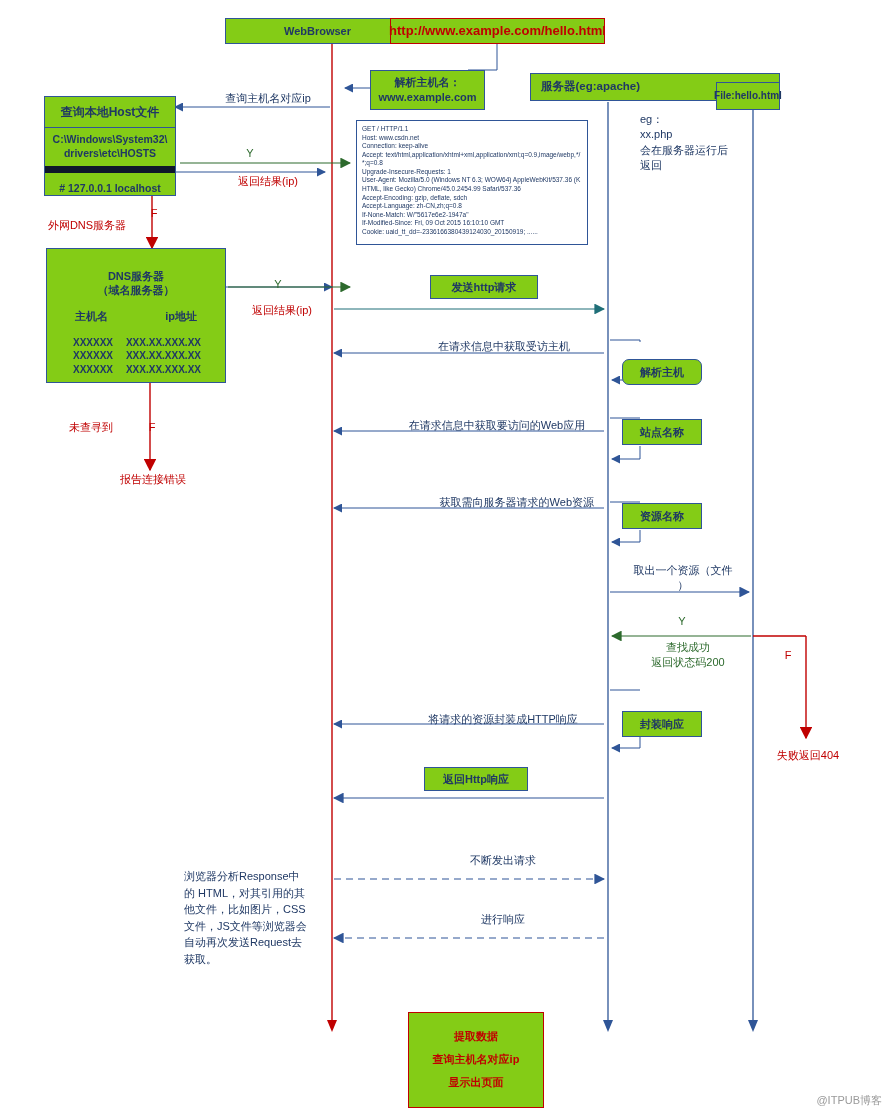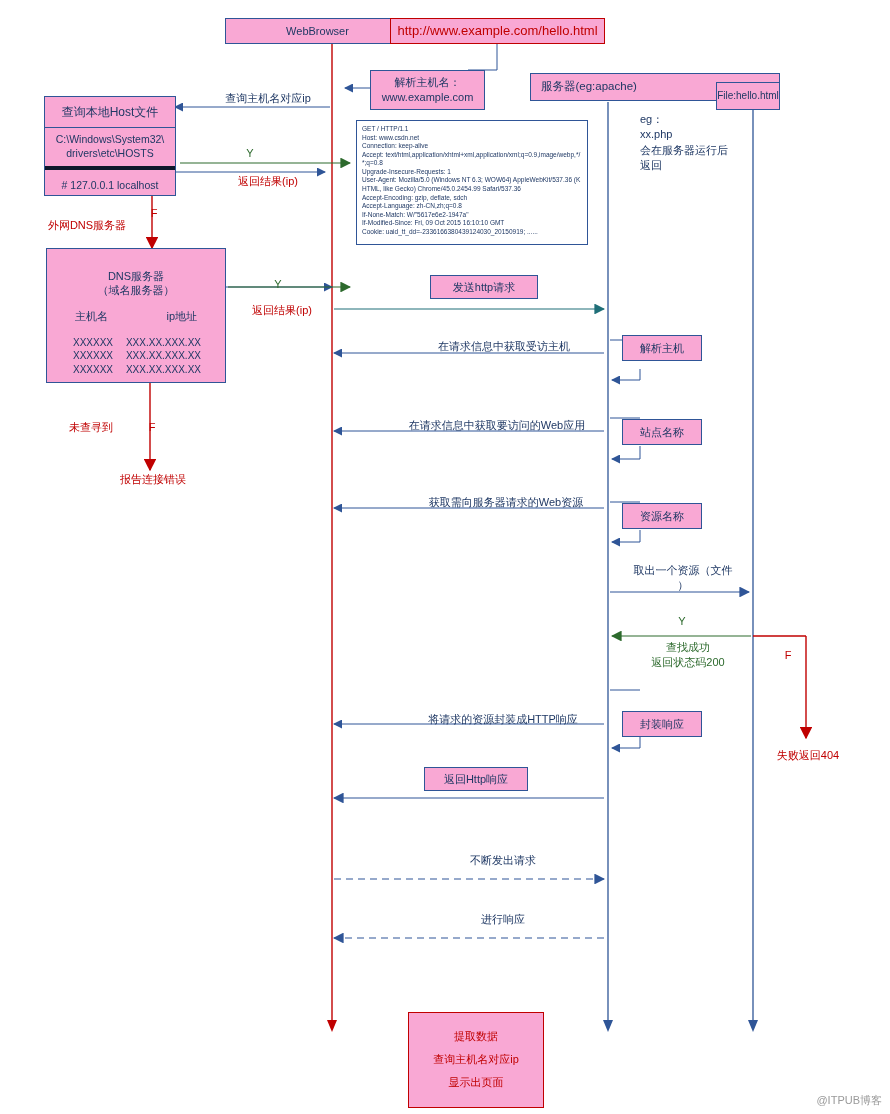--- a/index.html
+++ b/index.html
@@ -1,20 +1,20 @@
 <!DOCTYPE html>
 <html><head>
 <meta charset="utf-8">
 <style>
   html,body{margin:0;padding:0;background:#ffffff;}
   body{font-family:"Liberation Sans","DejaVu Sans",sans-serif;}
   #stage{position:relative;width:890px;height:1114px;background:#fff;overflow:hidden;}
-  .box{position:absolute;box-sizing:border-box;border:1px solid #2f5597;background:#f9a8d4;
+  .box{position:absolute;box-sizing:border-box;border:1px solid #2f5597;background:#84cc16;
        display:flex;align-items:center;justify-content:center;text-align:center;
-       color:#1f3864;font-size:11px;line-height:1.35;}
+       color:#1f3864;font-size:11px;line-height:1.35;font-weight:bold;}
   .box.red{border-color:#c00000;color:#c00000;}
   .lbl{position:absolute;color:#1f3864;font-size:11px;line-height:1.4;text-align:center;}
   .lbl.red{color:#c00000;}
   .lbl.green{color:#2d6a2d;}
   .lbl.left{text-align:left;}
   svg.layer{position:absolute;left:0;top:0;width:890px;height:1114px;overflow:visible;}
   .httpbox{position:absolute;border:1px solid #2f5597;background:#fff;box-sizing:border-box;
            font-size:6.5px;line-height:1.32;color:#1f3864;padding:4px 5px;text-align:left;
            font-family:"Liberation Sans",sans-serif;white-space:pre-wrap;word-break:break-all;}
   .wm{position:absolute;right:8px;bottom:6px;color:#9a9a9a;font-size:11px;}
@@ -114,21 +114,21 @@
 
   <div class="box" style="left:370px;top:70px;width:115px;height:40px;">
     <span class="multiline" style="white-space:pre-line;">解析主机名：
 www.example.com</span>
   </div>
 
   <div class="box" style="left:716px;top:73px;width:64px;height:28px;font-size:10px;margin-top:9px;">File:hello.html</div>
 
   <div class="box" style="left:44px;top:96px;width:132px;height:100px;display:block;padding:0;">
     <div style="height:30px;display:flex;align-items:center;justify-content:center;border-bottom:1px solid #2f5597;font-size:12px;">查询本地Host文件</div>
-    <div style="height:38px;display:flex;align-items:center;justify-content:center;border-bottom:4px solid #0f172a;font-size:10.5px;white-space:pre-line;line-height:1.3;">C:\Windows\System32\
+    <div style="height:38px;display:flex;align-items:center;justify-content:center;border-bottom:7px solid #0f172a;font-size:10.5px;white-space:pre-line;line-height:1.3;">C:\Windows\System32\
 drivers\etc\HOSTS</div>
     <div style="height:31px;display:flex;align-items:center;justify-content:center;font-size:10.5px;"># 127.0.0.1 localhost</div>
   </div>
 
   <div class="box" style="left:46px;top:248px;width:180px;height:135px;display:block;padding:12px;">
     <div style="height:44px;display:flex;align-items:center;justify-content:center;font-size:11px;white-space:pre-line;line-height:1.3;">DNS服务器
 （域名服务器）</div>
     <div style="display:flex;justify-content:space-between;padding:4px 16px 2px 16px;font-size:11px;">
       <span>主机名</span>
       <span>ip地址</span>
@@ -156,21 +156,21 @@
 Upgrade-Insecure-Requests: 1
 User-Agent: Mozilla/5.0 (Windows NT 6.3; WOW64) AppleWebKit/537.36 (KHTML, like Gecko) Chrome/45.0.2454.99 Safari/537.36
 Accept-Encoding: gzip, deflate, sdch
 Accept-Language: zh-CN,zh;q=0.8
 If-None-Match: W/"5617e6e2-1947a"
 If-Modified-Since: Fri, 09 Oct 2015 16:10:10 GMT
 Cookie: uaid_tt_dd=-2336166380439124030_20150919; ......</div>
 
   <div class="box" style="left:430px;top:275px;width:108px;height:24px;">发送http请求</div>
 
-  <div class="box" style="left:622px;top:335px;width:80px;height:26px;">解析主机</div>
+  <div class="box" style="left:622px;top:359px;width:80px;height:26px;border-radius:7px;">解析主机</div>
 
   <div class="box" style="left:622px;top:419px;width:80px;height:26px;">站点名称</div>
 
   <div class="box" style="left:622px;top:503px;width:80px;height:26px;">资源名称</div>
 
   <div class="box" style="left:622px;top:711px;width:80px;height:26px;">封装响应</div>
 
   <div class="box" style="left:424px;top:767px;width:104px;height:24px;">返回Http响应</div>
 
   <div class="box red" style="left:408px;top:1012px;width:136px;height:96px;display:block;padding:10px 4px;">
@@ -201,35 +201,37 @@
 
   <div class="lbl left" style="left:640px;top:112px;width:140px;white-space:pre-line;">eg：
 xx.php
 会在服务器运行后
 返回</div>
 
   <div class="lbl" style="left:404px;top:339px;width:200px;">在请求信息中获取受访主机</div>
 
   <div class="lbl" style="left:386px;top:418px;width:222px;">在请求信息中获取要访问的Web应用</div>
 
-  <div class="lbl" style="left:400px;top:495px;width:212px;">获取需向服务器请求的Web资源</div>
+  <div class="lbl" style="left:382px;top:495px;width:212px;text-align:right;">获取需向服务器请求的Web资源</div>
 
   <div class="lbl" style="left:608px;top:563px;width:150px;white-space:pre-line;">取出一个资源（文件
 ）</div>
 
   <div class="lbl green" style="left:672px;top:614px;width:20px;">Y</div>
 
   <div class="lbl green" style="left:618px;top:640px;width:140px;white-space:pre-line;">查找成功
 返回状态码200</div>
 
   <div class="lbl red" style="left:778px;top:648px;width:20px;">F</div>
 
   <div class="lbl red" style="left:756px;top:748px;width:104px;">失败返回404</div>
 
   <div class="lbl" style="left:400px;top:712px;width:206px;">将请求的资源封装成HTTP响应</div>
 
   <div class="lbl" style="left:398px;top:853px;width:210px;">不断发出请求</div>
 
   <div class="lbl" style="left:398px;top:912px;width:210px;">进行响应</div>
 
+  <div class="lbl left" style="left:184px;top:868px;width:125px;line-height:1.5;">浏览器分析Response中的
+HTML，对其引用的其他文件，比如图片，CSS文件，JS文件等浏览器会自动再次发送Request去获取。</div>
 
   <div class="wm">@ITPUB博客</div>
 </div>
 
 </body></html>

